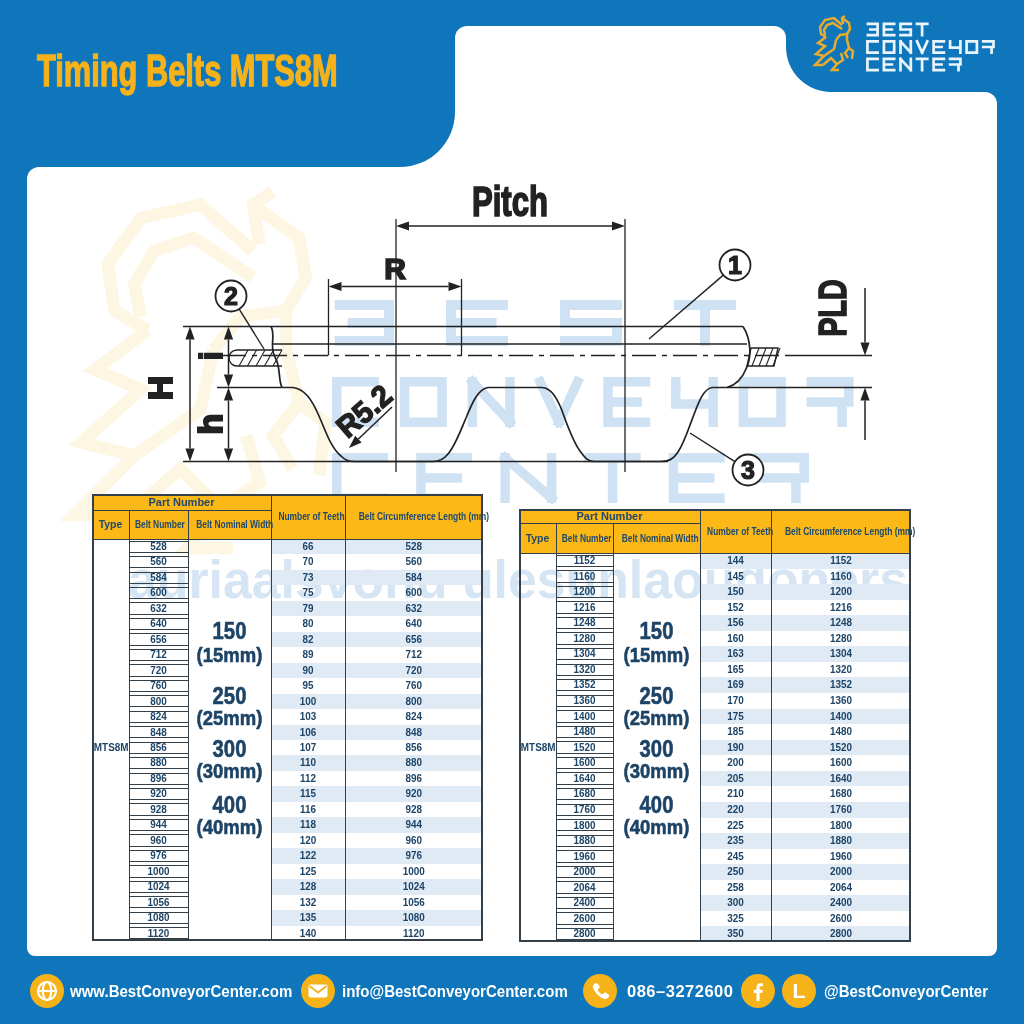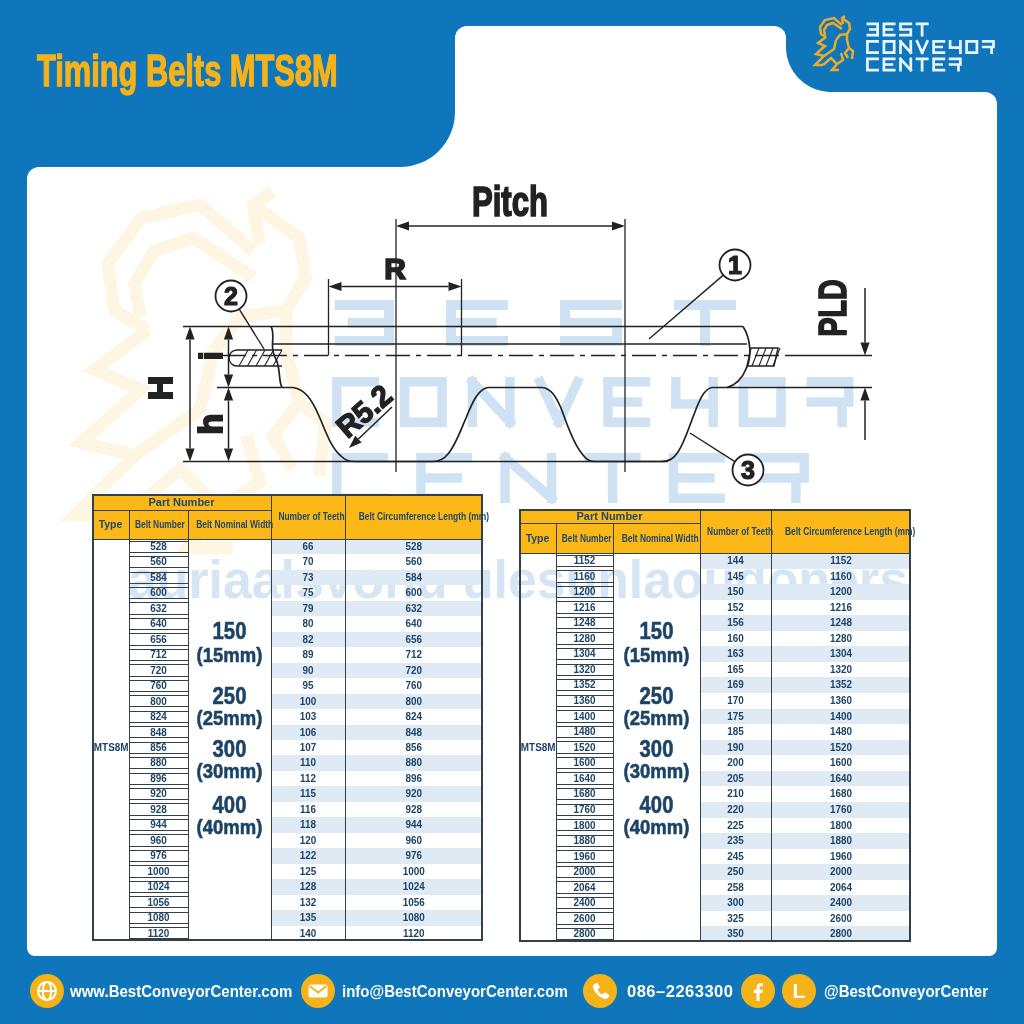--- a/index.html
+++ b/index.html
@@ -465,13 +465,13 @@
       <path d="M12.6 9.2c.5-.5 1.4-.4 1.9.2l2 2.6c.4.6.4 1.4-.2 1.9l-1.2 1.1c-.3.3-.4.8-.2 1.2.9 1.7 2.3 3.1 4 4 .4.2.9.2 1.2-.1l1.1-1.2c.5-.5 1.3-.6 1.9-.2l2.6 2c.6.5.7 1.4.2 1.9l-1.2 1.3c-1 1-2.5 1.4-3.8.9-5-1.9-8.9-5.8-10.8-10.8-.5-1.3-.2-2.8.9-3.8z" fill="#fff"></path>
     </svg></div>
 <div style="position:absolute;left:741px;top:974px;width:34px;height:34px;border-radius:50%;background:#f6b219;"><svg width="34" height="34" viewBox="0 0 34 34">
       <path d="M18.6 27v-8h2.7l.5-3.2h-3.2v-2c0-.9.3-1.6 1.7-1.6h1.6V9.4c-.3 0-1.3-.1-2.4-.1-2.4 0-4 1.4-4 4.1v2.4h-2.7V19h2.7v8z" fill="#fff"></path>
     </svg></div>
 <div style="position:absolute;left:782px;top:974px;width:34px;height:34px;border-radius:50%;background:#f6b219;">
     <div style="position:absolute;left:0;top:0;width:34px;height:34px;text-align:center;line-height:34px;font-weight:bold;font-size:21px;color:#fff;">L</div>
   </div>
 <div style="position:absolute;left:70px;top:982px;font-size:16.5px;font-weight:bold;color:#ffffff;white-space:nowrap;transform:scaleX(0.91);transform-origin:left;">www.BestConveyorCenter.com</div>
 <div style="position:absolute;left:342px;top:982px;font-size:16.5px;font-weight:bold;color:#ffffff;white-space:nowrap;transform:scaleX(0.91);transform-origin:left;">info@BestConveyorCenter.com</div>
-<div style="position:absolute;left:627px;top:982px;font-size:16.5px;font-weight:bold;color:#ffffff;white-space:nowrap;letter-spacing:.5px;">086–2263300</div>
+<div style="position:absolute;left:627px;top:982px;font-size:16.5px;font-weight:bold;color:#ffffff;white-space:nowrap;letter-spacing:.5px;">086–3272600</div>
 <div style="position:absolute;left:824px;top:982px;font-size:16.5px;font-weight:bold;color:#ffffff;white-space:nowrap;transform:scaleX(0.91);transform-origin:left;">@BestConveyorCenter</div>
 </body></html>

